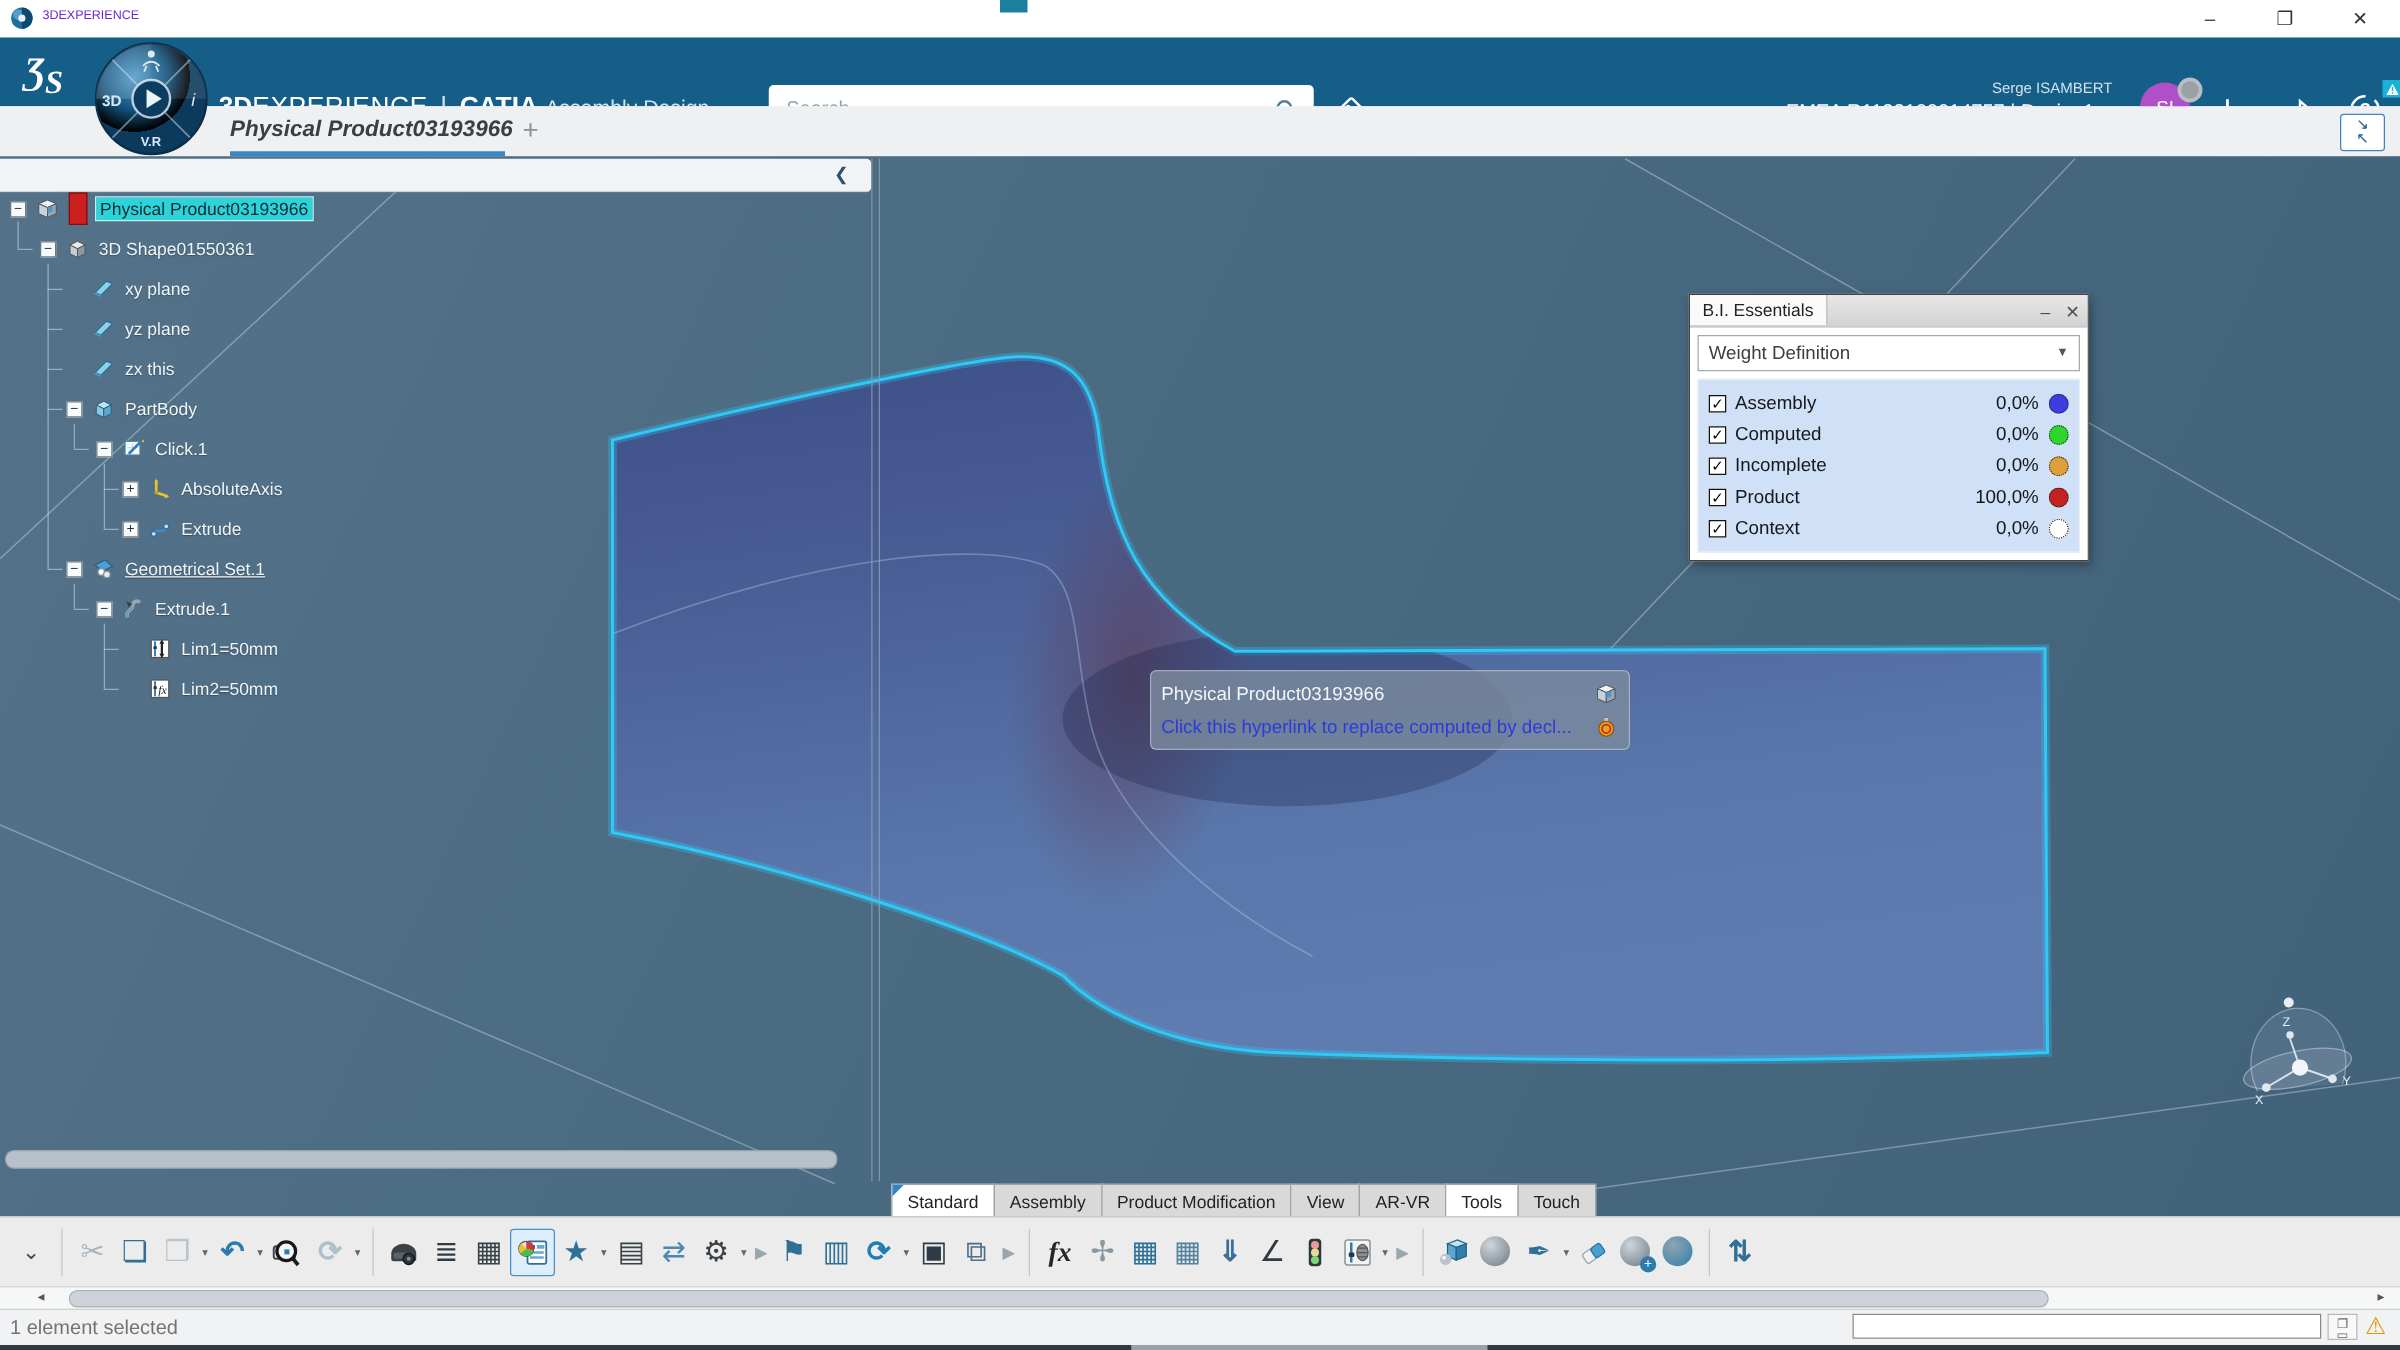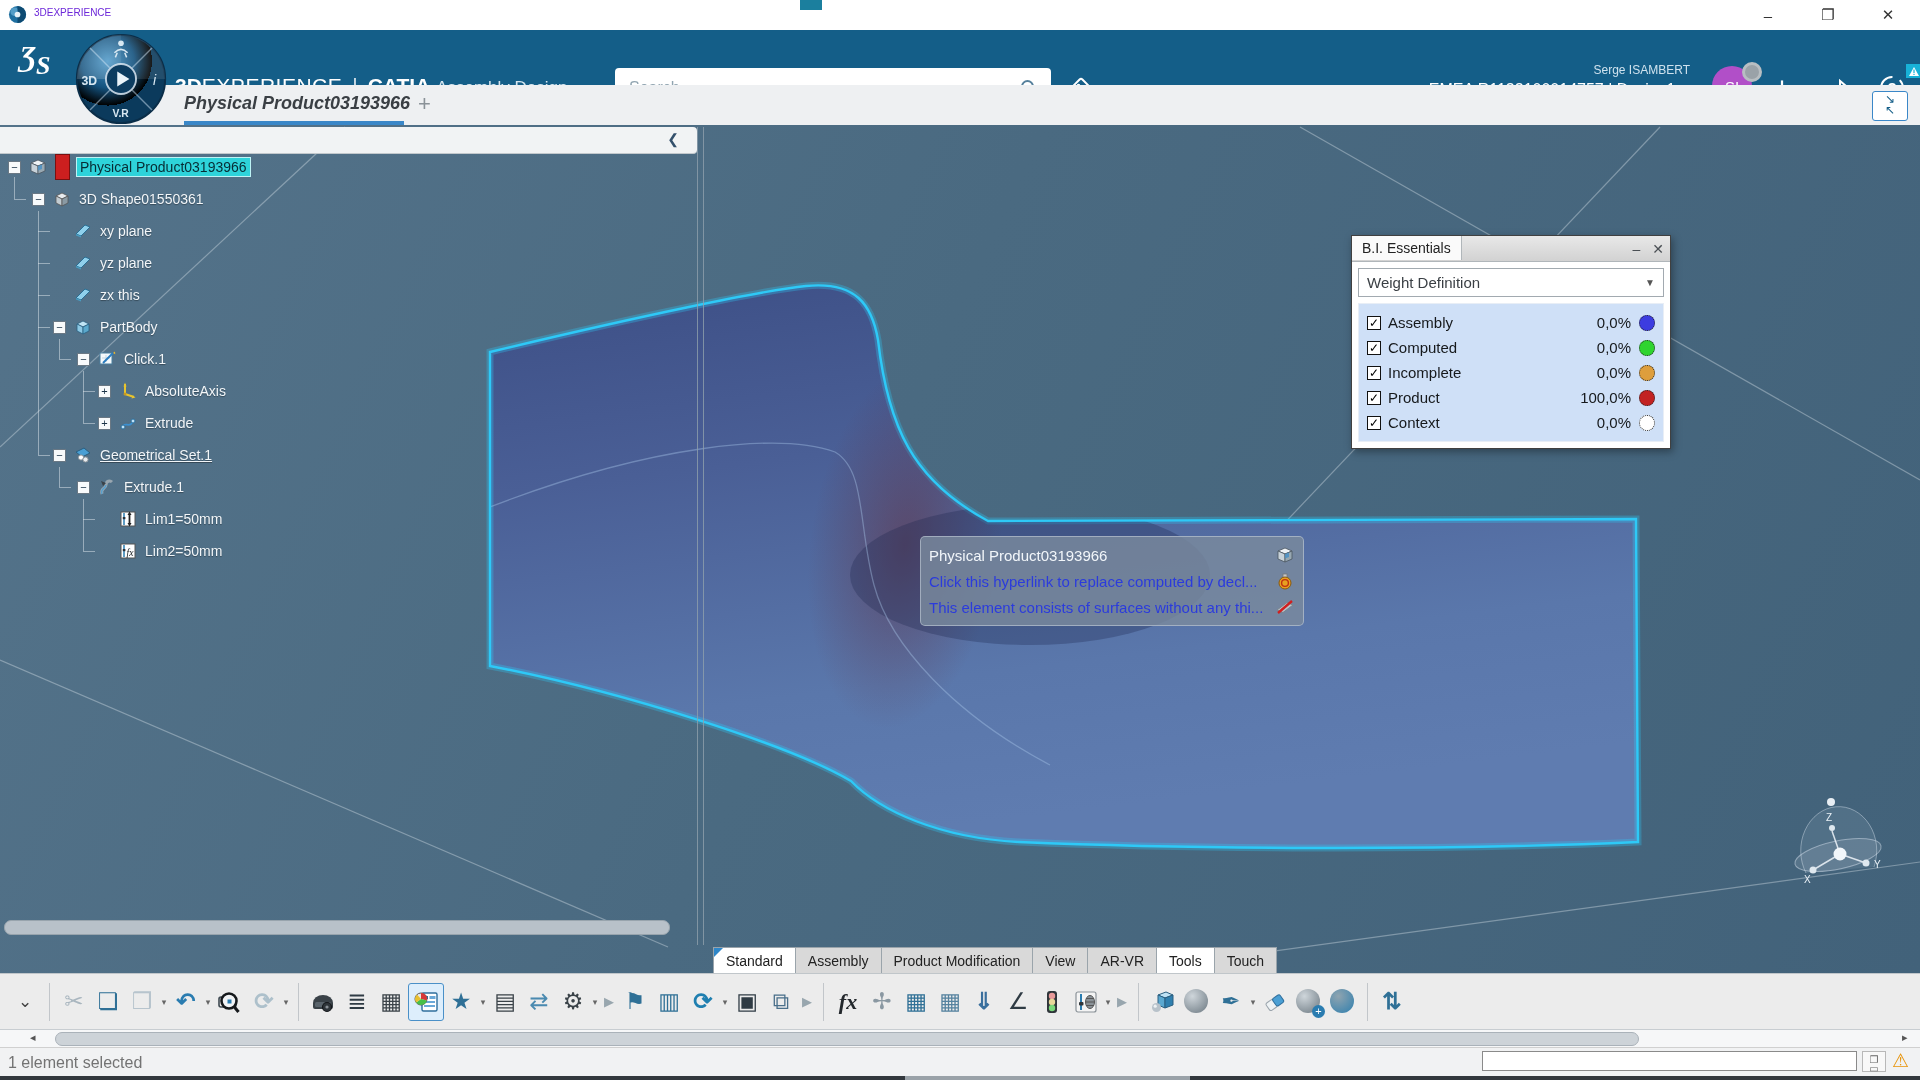--- a/index.html
+++ b/index.html
@@ -562,26 +562,20 @@
     <svg class="tt-ic">
         <use href="#ic-product"></use>
       </svg>
   </div>
   <div class="tt-row">
     <span class="tt-link">Click this hyperlink to replace computed by decl...</span>
     <svg class="tt-ic">
         <use href="#ic-weight"></use>
       </svg>
   </div>
-  <div class="tt-row">
-    <span class="tt-link">This element consists of surfaces without any thi...</span>
-    <svg class="tt-ic">
-        <use href="#ic-nothick"></use>
-      </svg>
-  </div>
 </div>
 
 <div id="toolbar" class="abs">
     <div class="titem" style="color: rgb(68, 68, 68); font-size: 17px;">⌄</div>
     <div class="tsep"></div>
     <div class="titem" style="color: rgb(169, 182, 191);">✂</div>
     <div class="titem" style="color: rgb(47, 112, 150);">❏</div>
     <div class="titem" style="color: rgb(183, 196, 205);">❒</div>
     <div class="tcaret">▾</div>
     <div class="titem" style="color: rgb(42, 124, 176); font-weight: bold;">↶</div>

